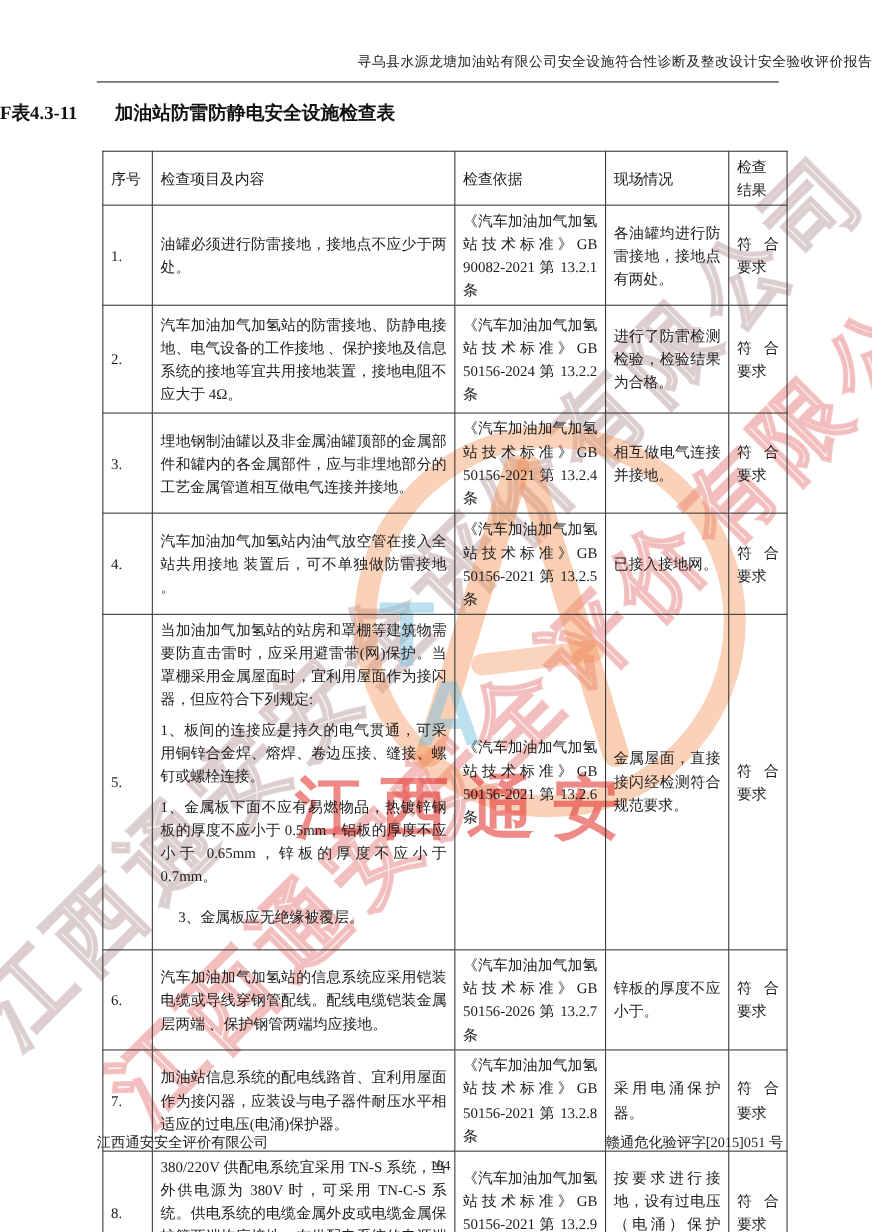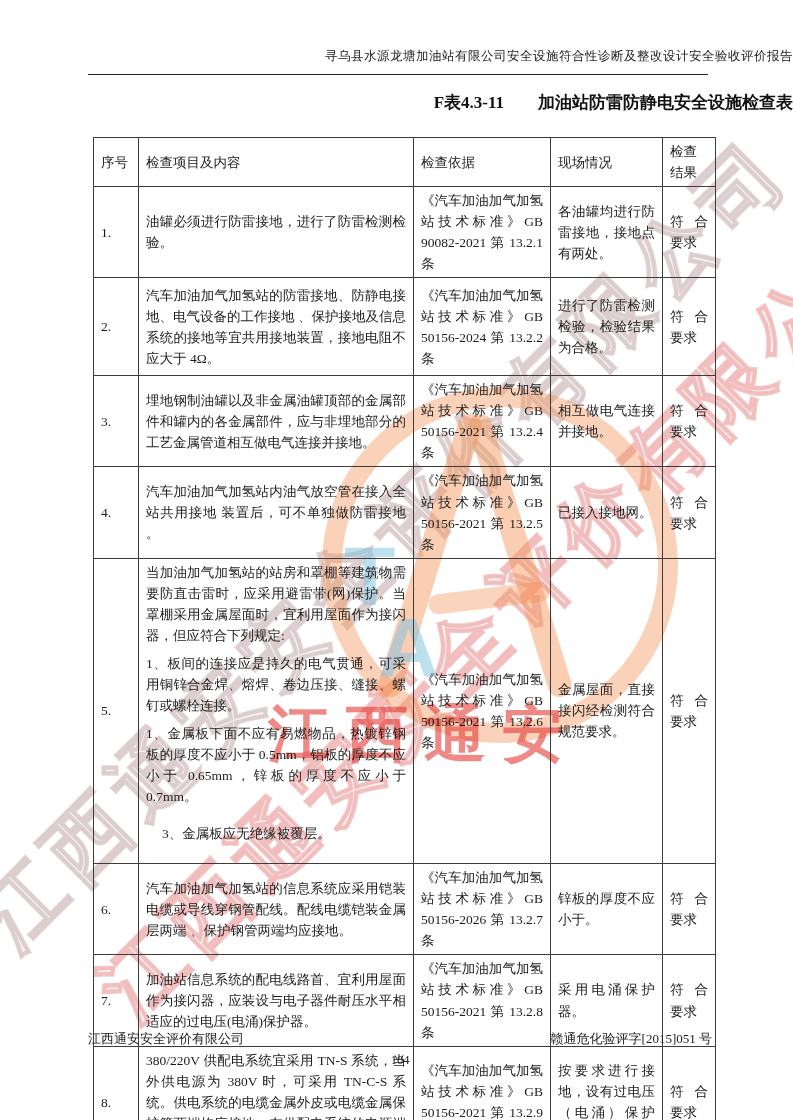--- a/index.html
+++ b/index.html
@@ -5,21 +5,21 @@
   html,body{margin:0;padding:0;background:#e8e8e8;}
   .page{
     position:relative;width:793px;height:1120px;background:#ffffff;
     overflow:hidden;margin:0 auto;
     font-family:"Liberation Serif","DejaVu Serif",serif;color:#1c1c1c;
   }
   
   .doc-header{position:absolute;top:48px;left:0;width:100%;text-align:right;
     font-size:12.5px;letter-spacing:.5px;color:#222;}
   .doc-header-rule{position:absolute;top:74px;left:88px;width:620px;border-top:1.6px solid #222;}
-  .doc-title{position:absolute;top:91px;left:0;width:100%;text-align:right;
+  .doc-title{position:absolute;top:91px;left:0;width:100%;text-align:left;
     font-size:17px;font-weight:bold;color:#111;}
   .doc-title .gap{display:inline-block;width:34px;}
   
   .wm{position:absolute;pointer-events:none;}
   .wm-ring{left:322px;top:387px;width:316px;height:316px;border-radius:50%;
     border:20px solid rgba(243,148,90,.42);}
   .wm-leg{width:24px;height:295px;background:rgba(243,148,90,.46);border-radius:12px;}
   .wm-leg-l{left:418px;top:408px;transform:rotate(17deg);}
   .wm-leg-r{left:508px;top:408px;transform:rotate(-17deg);}
   .wm-bar{left:428px;top:588px;width:122px;height:20px;background:rgba(243,148,90,.40);
@@ -89,21 +89,21 @@
     <tbody>
         <tr class="hh">
       <th class="no">序号</th>
       <th>检查项目及内容</th>
       <th>检查依据</th>
       <th>现场情况</th>
       <th>检查结果</th>
     </tr>
     <tr class="h1">
       <td class="no">1.</td>
-      <td>油罐必须进行防雷接地，进行了防雷检测检验。</td>
+      <td>油罐必须进行防雷接地，接地点不应少于两处。</td>
       <td>《汽车加油加气加氢站技术标准》GB 90082-2021 第 13.2.1 条</td>
       <td>各油罐均进行防雷接地，接地点有两处。</td>
       <td>符合要求</td>
     </tr>
     <tr class="h2">
       <td class="no">2.</td>
       <td>汽车加油加气加氢站的防雷接地、防静电接地、电气设备的工作接地 、保护接地及信息系统的接地等宜共用接地装置，接地电阻不应大于 4Ω。</td>
       <td>《汽车加油加气加氢站技术标准》GB 50156-2024 第 13.2.2 条</td>
       <td>进行了防雷检测检验，检验结果为合格。</td>
       <td>符合要求</td>

